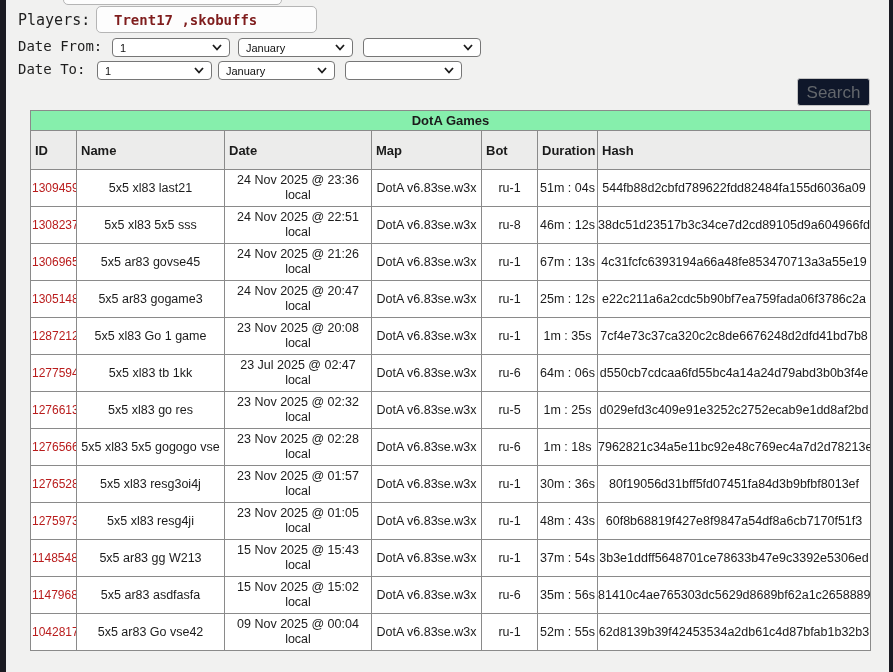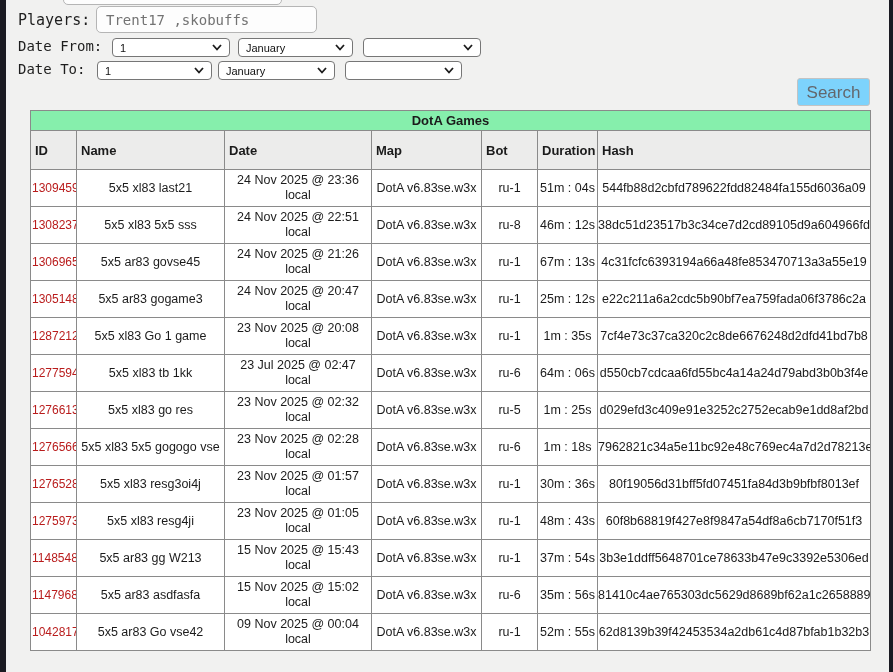--- a/index.html
+++ b/index.html
@@ -22,41 +22,41 @@
     position:absolute;
     font-family:"DejaVu Sans Mono", monospace;
     color:#1e1e1e; white-space:nowrap;
   }
   .players-label { left:18px; top:11px; font-size:15px; }
   .datefrom-label { left:18px; top:38px; font-size:14px; }
   .dateto-label { left:18px; top:61px; font-size:14px; }
   .players-input {
     position:absolute; left:96px; top:6px; width:221px; height:27px;
     background:#fdfdfd; border:1px solid #b5b5b5; border-radius:5px;
-    font-family:"DejaVu Sans Mono", monospace; font-size:14px; color:#737373;
-    padding:0 0 0 9px; outline:none;
+    font-family:"DejaVu Sans Mono", monospace; font-size:14px; color:#7f1d1d;
+    padding:0 0 0 17px; outline:none;font-weight:bold;
   }
   .sel {
     position:absolute; height:19px; background:#fff;
     border:1px solid #767676; border-radius:4px;
     display:flex; align-items:center; justify-content:space-between;
     padding:0 7px 0 7px; cursor:default;
   }
   .sel .sel-val { font-size:11px; color:#111; font-family:"Liberation Sans", sans-serif; }
   .sel svg { flex:0 0 auto; }
   .df1 { left:112px; top:38px; width:118px; }
   .df2 { left:238px; top:38px; width:115px; }
   .df3 { left:363px; top:38px; width:118px; }
   .dt1 { left:97px;  top:61px; width:115px; }
   .dt2 { left:218px; top:61px; width:117px; }
   .dt3 { left:345px; top:61px; width:117px; }
 
   .search-btn {
     position:absolute; left:797px; top:78px; width:73px; height:28px;
-    background:#7dd3fc; border:1px solid #c3c3c3; border-radius:3px;
+    background:#0f172a; border:1px solid #c3c3c3; border-radius:3px;
     font-family:"Liberation Sans", sans-serif; font-size:17px; color:#63676c;
     text-align:center; line-height:25px; cursor:pointer;
   }
 
   
   table.games {
     position:absolute; left:30px; top:110px;
     border-collapse:collapse; table-layout:fixed; width:840px;
     background:#fff;
   }

